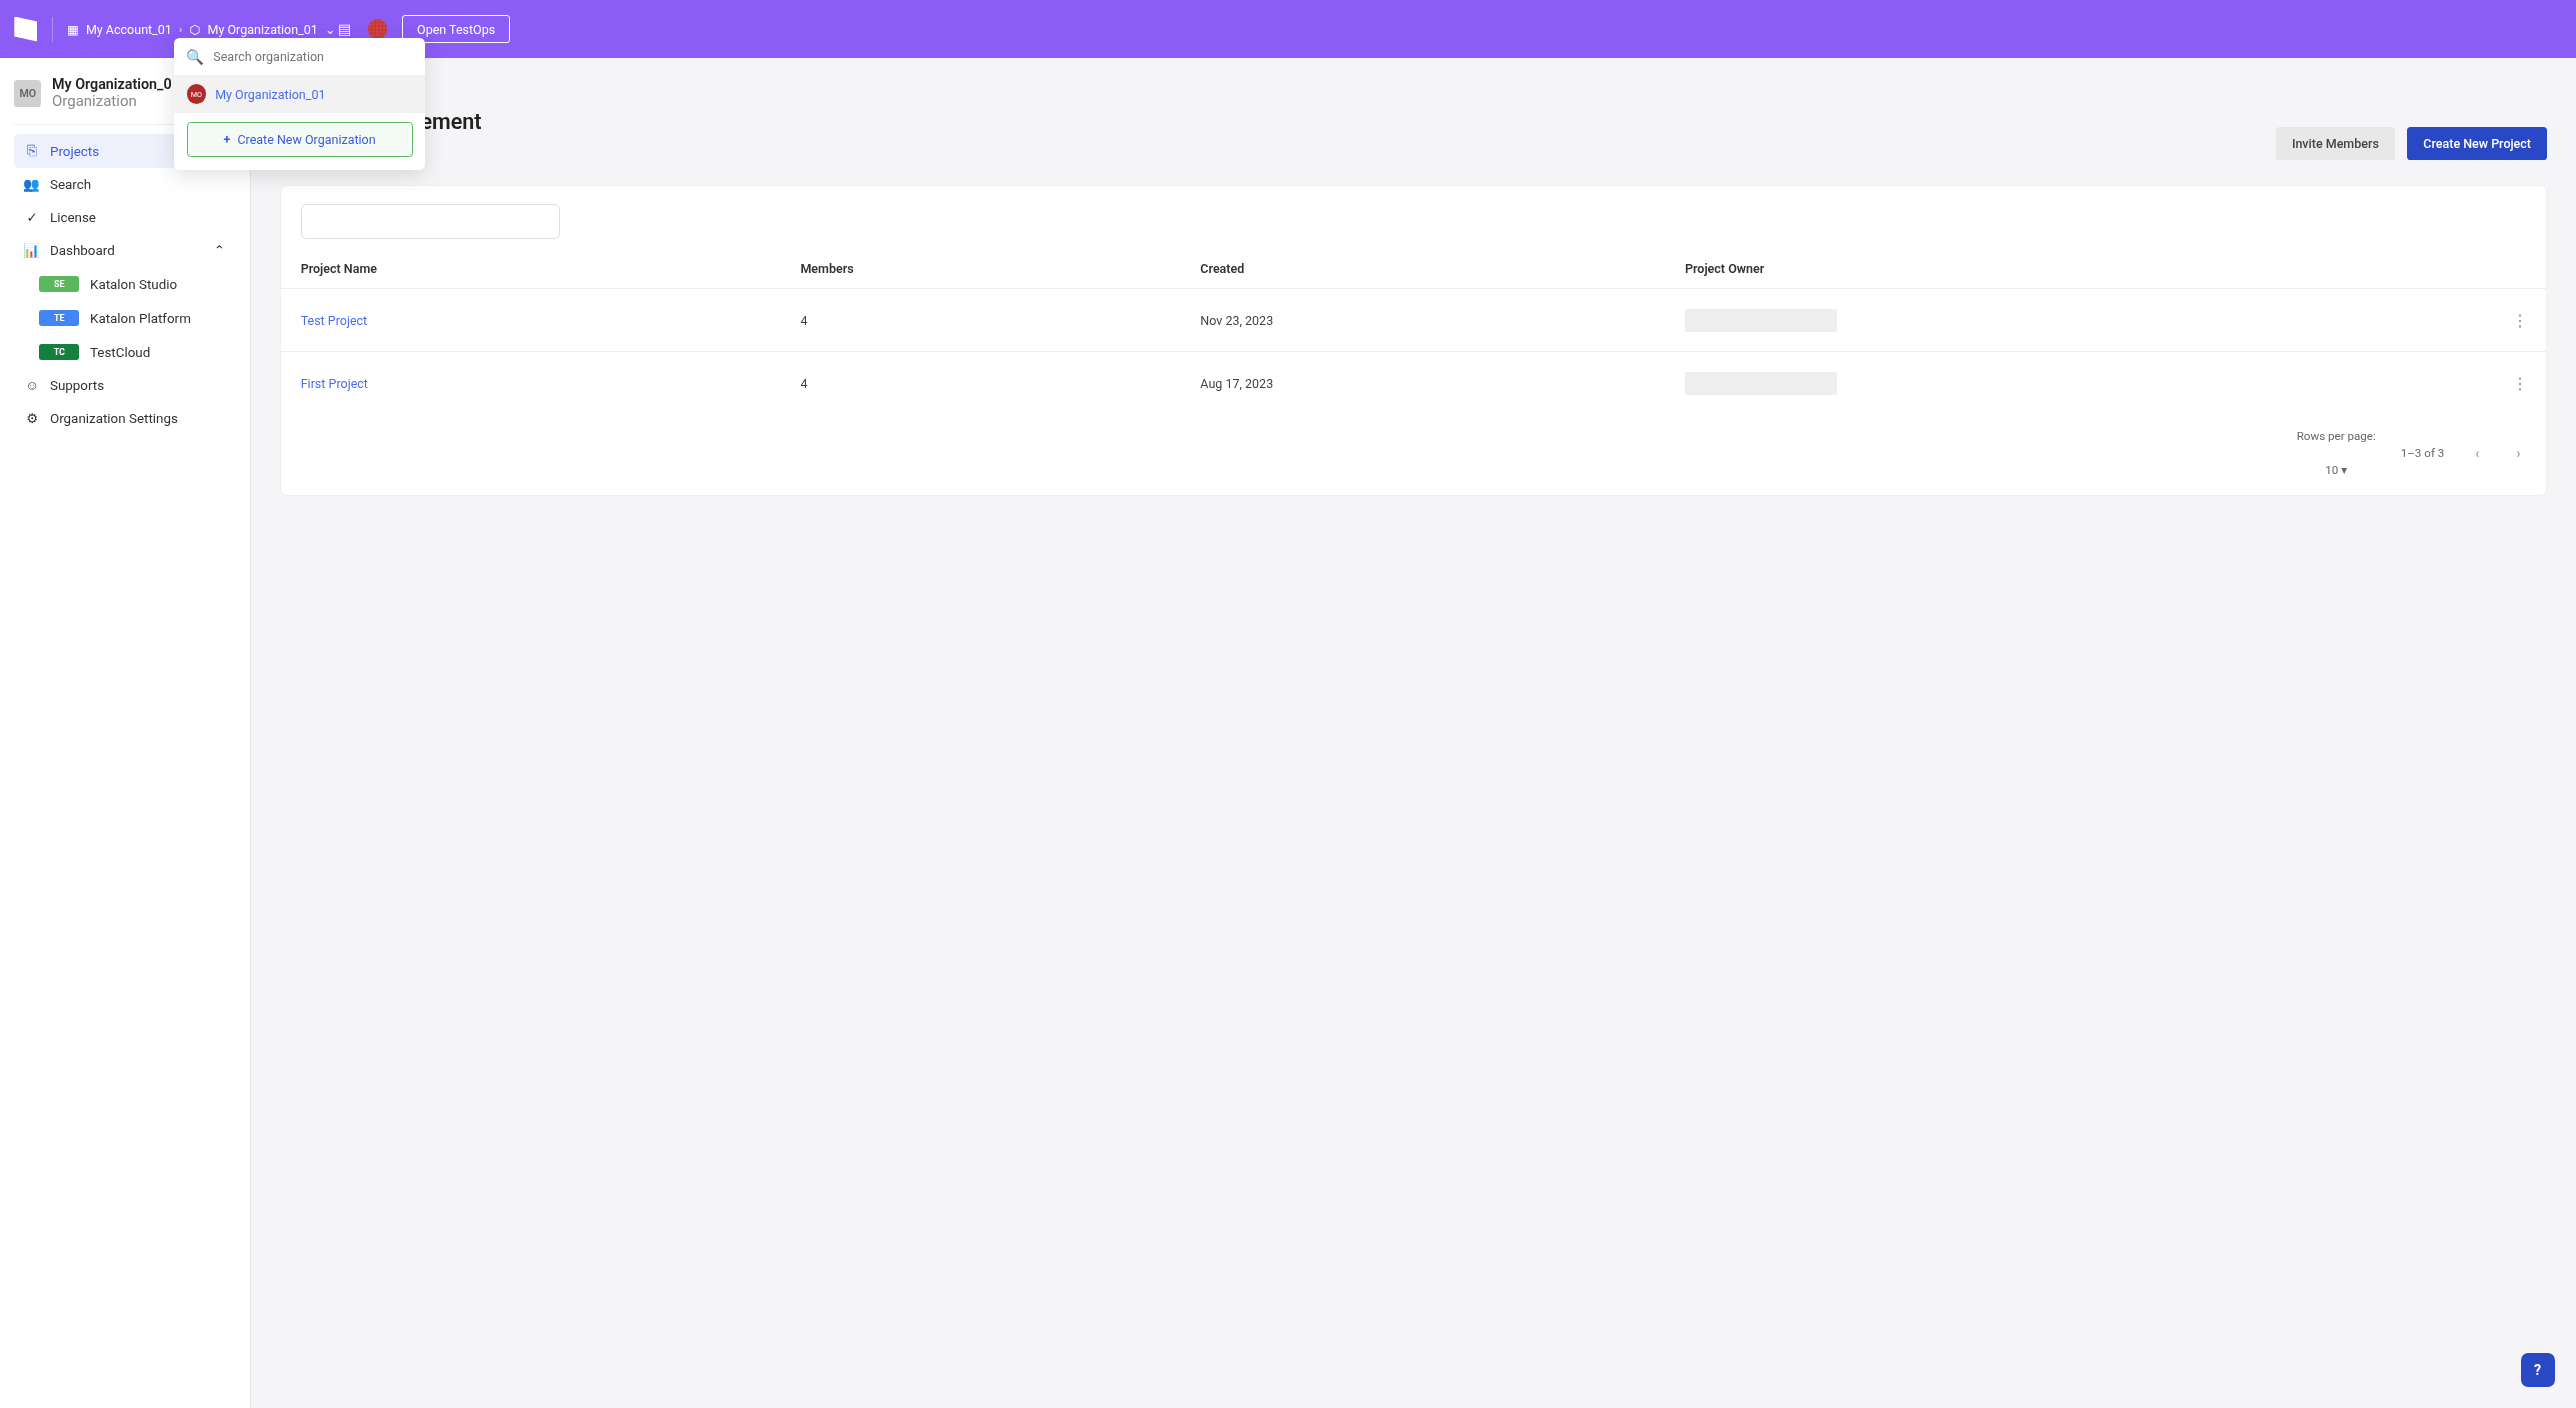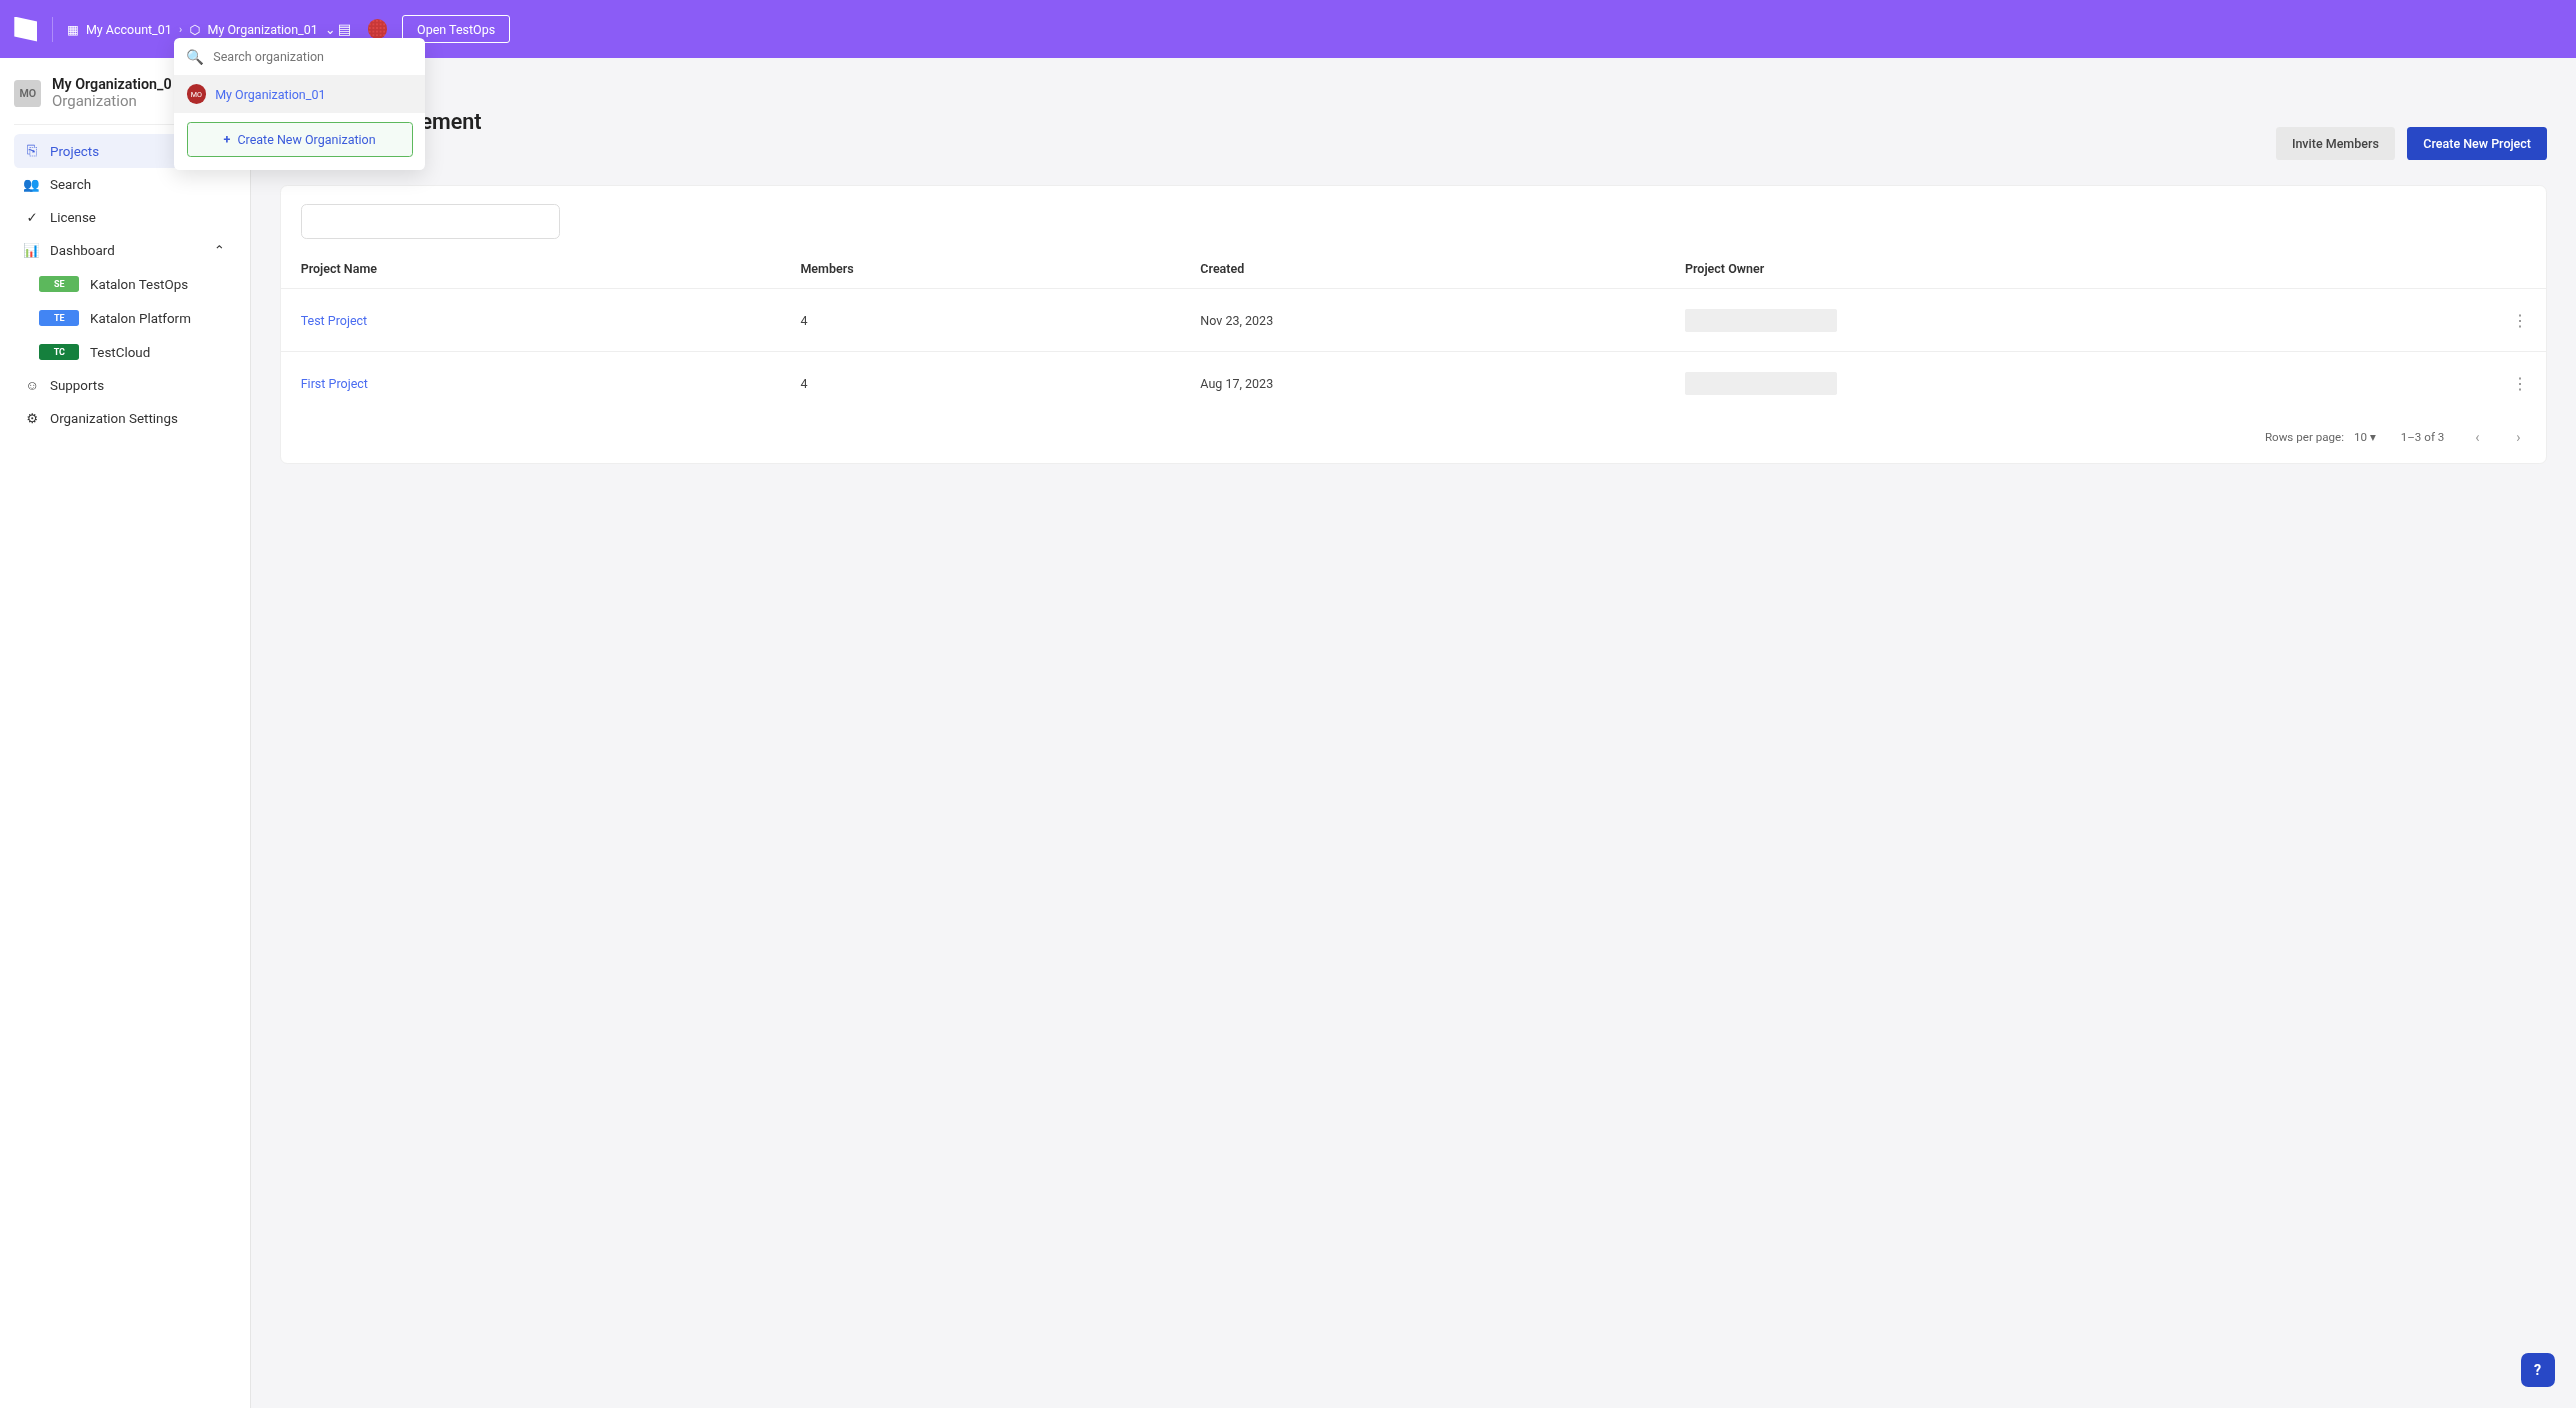--- a/index.html
+++ b/index.html
@@ -58,21 +58,21 @@
     .search-box { width: 259px; padding: 9px 12.5px; border: 0.9px solid #ddd; border-radius: 5.4px; font-size: 12.5px; }
     
     table { width: 100%; border-collapse: collapse; }
     th { text-align: left; padding: 12.5px 19.7px; font-size: 12.5px; font-weight: 600; color: #333; }
     td { padding: 19.7px; border-top: 0.9px solid #eee; font-size: 12.5px; color: #444; }
     td a { color: #4a6cf0; text-decoration: none; }
     .owner-box { width: 152px; height: 23px; background: #eee; border-radius: 1.8px; }
     .more-dots { cursor: pointer; color: #888; font-size: 16px; letter-spacing: -1.8px; text-align: center; }
     
     .pagination-row { display: flex; justify-content: flex-end; align-items: center; gap: 25px; padding: 14.3px 19.7px 0 19.7px; font-size: 11.6px; color: #666; }
-    .rows-sel { display: flex; align-items: center; gap: 10px; }
+    .rows-sel { display: flex; align-items: center; gap: 20px; flex-direction: column; }
     .page-arrow { cursor: pointer; color: #999; font-size: 14.3px; width: 16px; text-align: center; }
     
     
     .org-dropdown {
       position: absolute;
       top: 38px;
       left: 174px;
       width: 251px;
       background: white;
       border-radius: 5.4px;
@@ -179,21 +179,21 @@
         <span class="icon">✓</span>
         <span>License</span>
       </li>
       <li class="nav-item">
         <span class="icon">📊</span>
         <span>Dashboard</span>
         <span class="chev-up">⌃</span>
       </li>
       <li class="nav-item nav-sub">
         <span class="sub-badge badge-green">SE</span>
-        <span>Katalon TestOps</span>
+        <span>Katalon Studio</span>
       </li>
       <li class="nav-item nav-sub">
         <span class="sub-badge badge-blue">TE</span>
         <span>Katalon Platform</span>
       </li>
       <li class="nav-item nav-sub">
         <span class="sub-badge badge-yellow">TC</span>
         <span>TestCloud</span>
       </li>
       <li class="nav-item">

